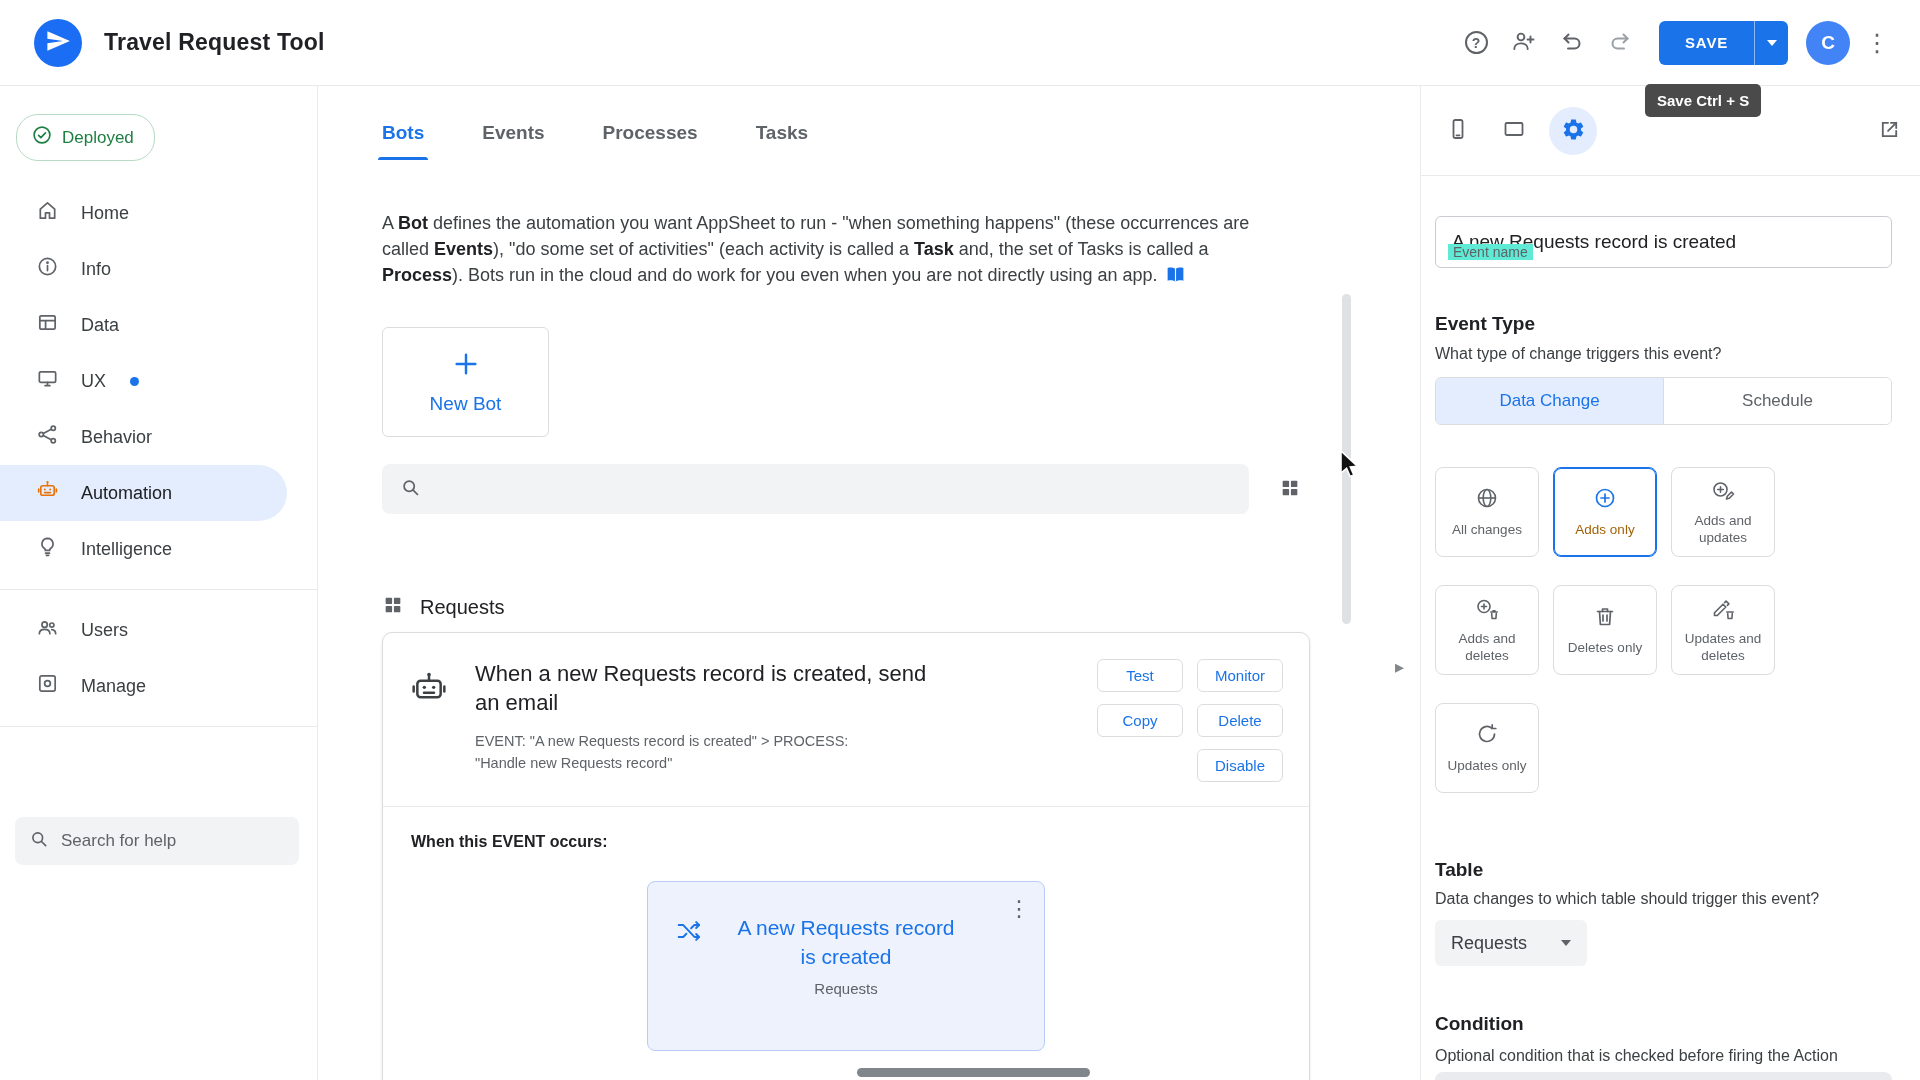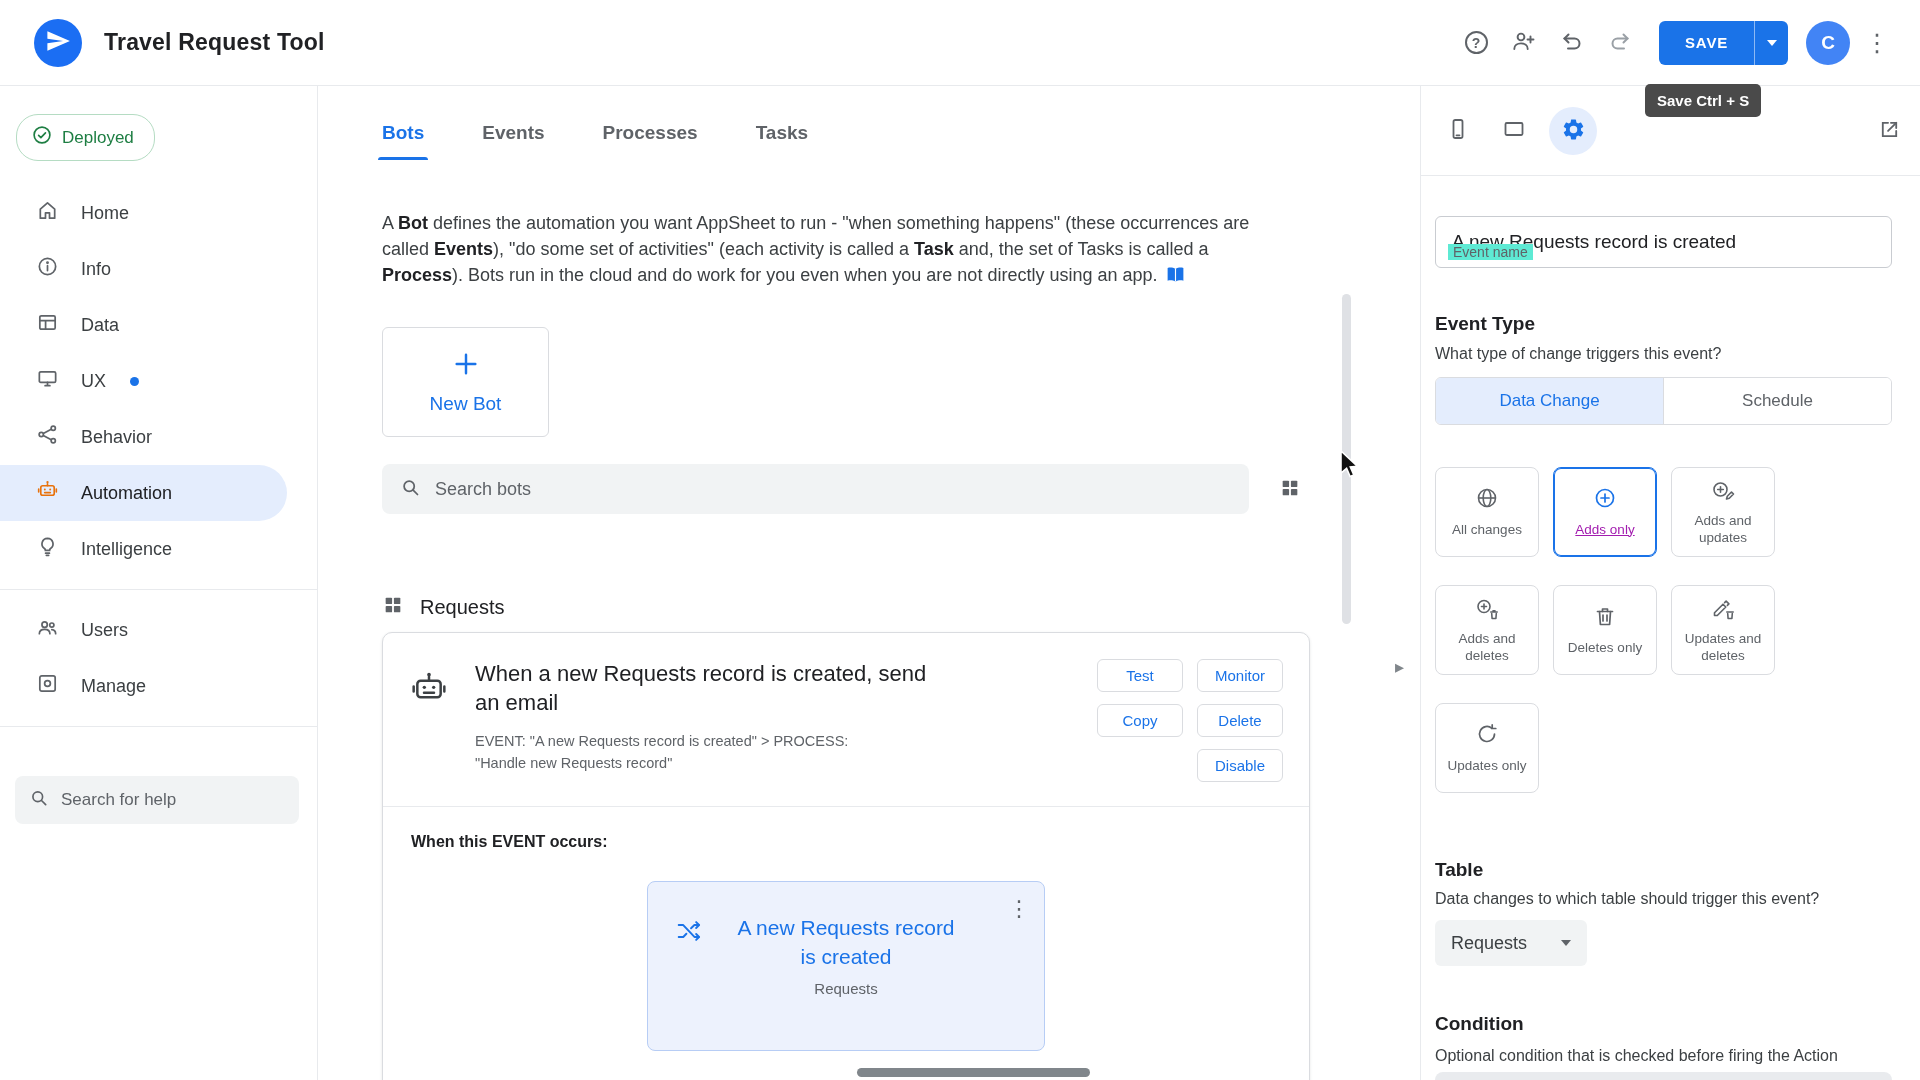--- a/index.html
+++ b/index.html
@@ -39,21 +39,21 @@
   .deployed { display:inline-flex; align-items:center; gap:9px; margin:0 0 24px 16px;
     border:1px solid #b5dcc3; border-radius:22px; padding:9px 20px 9px 14px; color:#1e7e43;
     font-size:17px; cursor:pointer; background:#fff; }
   .nav-item { height:56px; display:flex; align-items:center; gap:22px; padding-left:36px;
     font-size:18px; color:#3c4043; cursor:pointer; margin-right:30px; border-radius:0 28px 28px 0; }
   .nav-item svg { flex:none; color:#5f6368; }
   .nav-item.selected { background:#e4edfd; color:#202124; font-weight:500; }
   .nav-item.selected svg { color:#e8710a; }
   .blue-dot { width:9px; height:9px; border-radius:50%; background:#1a73e8; margin-left:2px; }
   .nav-divider { height:1px; background:#e8eaed; margin:12px 0; }
-  .help-search { position:absolute; top:690px; left:15px; width:284px; height:48px;
+  .help-search { position:absolute; top:731px; left:15px; width:284px; height:48px;
     background:#f1f3f4; border-radius:8px; display:flex; align-items:center; gap:12px; padding:0 14px; }
   .help-search input { border:none; background:transparent; outline:none; font-size:17px;
     color:#3c4043; width:100%; font-family:inherit; }
   .help-search input::placeholder { color:#5f6368; }
 
   
   .main { flex:1; position:relative; padding-left:64px; overflow:hidden; }
   .tabs { display:flex; gap:58px; padding-top:36px; }
   .tab { font-size:19px; font-weight:700; color:#5f6368; padding-bottom:16px; position:relative; cursor:pointer; }
   .tab.active { color:#1a73e8; }
@@ -122,21 +122,21 @@
   .seg { flex:1; display:flex; align-items:center; justify-content:center; font-size:17px;
     color:#5f6368; background:#fff; cursor:pointer; }
   .seg:first-child { border-right:1px solid #dadce0; }
   .seg.selected { background:#e4edfd; color:#1a73e8; font-weight:500; }
 
   .opt-grid { margin-top:42px; display:grid; grid-template-columns:repeat(3,104px); gap:28px 14px; }
   .opt { height:90px; border:1px solid #dadce0; border-radius:8px; background:#fff;
     display:flex; flex-direction:column; align-items:center; justify-content:center; gap:7px;
     font-size:13.5px; color:#5f6368; line-height:1.2; text-align:center; padding:6px 3px; cursor:pointer; }
   .opt svg { color:#5f6368; }
-  .opt.selected { border-color:#1a73e8; box-shadow:inset 0 0 0 1px #1a73e8; color:#a21caf;text-decoration:underline; }
+  .opt.selected { border-color:#1a73e8; box-shadow:inset 0 0 0 1px #1a73e8; color:#a16207; }
   .opt.selected svg { color:#1a73e8; }
 
   .heading-2 { margin-top:66px; font-size:19px; font-weight:700; color:#202124; }
   .q2 { margin-top:9px; font-size:16px; color:#3c4043; }
   .table-select { margin-top:12px; width:152px; height:46px; background:#f1f3f4; border-radius:6px;
     display:flex; align-items:center; justify-content:space-between; padding:0 16px; cursor:pointer; }
   .table-select-value { font-size:18px; color:#3c4043; }
   .caret-gray { width:0; height:0; border-left:5px solid transparent; border-right:5px solid transparent;
     border-top:6px solid #5f6368; }
   .heading-3 { margin-top:47px; font-size:19px; font-weight:700; color:#202124; }
@@ -328,21 +328,20 @@
     </div>
 
     <div class="search-row">
       <div class="search-bots">
         <span>
           <svg width="21" height="21" viewBox="0 0 24 24" fill="none" stroke="#5f6368" stroke-width="2" stroke-linecap="round">
               <circle cx="10.5" cy="10.5" r="5.8"></circle>
               <path d="m15 15 5 5"></path>
             </svg>
         </span>
-        <input type="text" placeholder="Search bots" style="">
       </div>
       <button class="icon-btn">
         <span>
           <svg width="22" height="22" viewBox="0 0 24 24" fill="#5f6368">
               <rect x="4" y="4" width="7" height="7" rx="1"></rect>
               <rect x="13" y="4" width="7" height="7" rx="1"></rect>
               <rect x="4" y="13" width="7" height="7" rx="1"></rect>
               <rect x="13" y="13" width="7" height="7" rx="1"></rect>
             </svg>
         </span>

